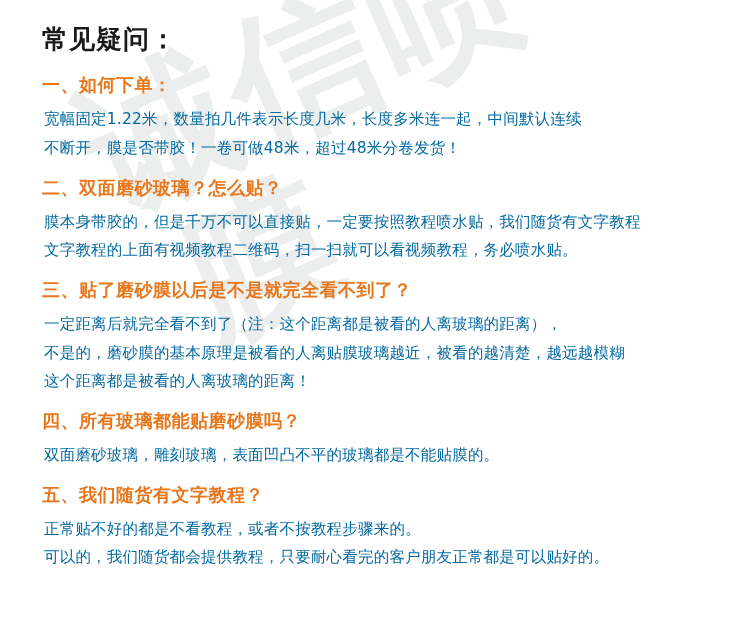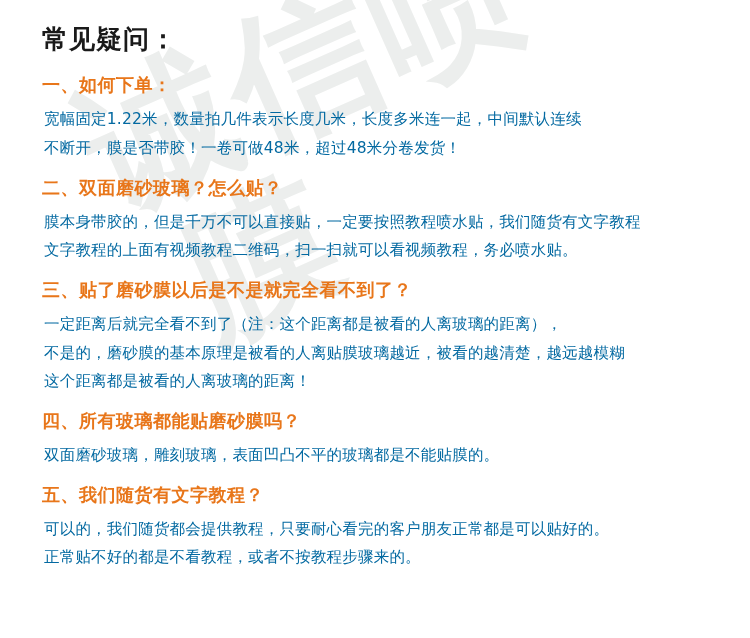--- a/index.html
+++ b/index.html
@@ -110,18 +110,18 @@
       <div class="a-line">这个距离都是被看的人离玻璃的距离！</div>
     </div>
 
     <div class="qa-block">
       <div class="q-title">四、所有玻璃都能贴磨砂膜吗？</div>
       <div class="a-line">双面磨砂玻璃，雕刻玻璃，表面凹凸不平的玻璃都是不能贴膜的。</div>
     </div>
 
     <div class="qa-block">
       <div class="q-title">五、我们随货有文字教程？</div>
+      <div class="a-line">正常贴不好的都是不看教程，或者不按教程步骤来的。</div>
       <div class="a-line">可以的，我们随货都会提供教程，只要耐心看完的客户朋友正常都是可以贴好的。</div>
-      <div class="a-line">正常贴不好的都是不看教程，或者不按教程步骤来的。</div>
     </div>
 
   </div>
 </div>
 
 </body></html>

